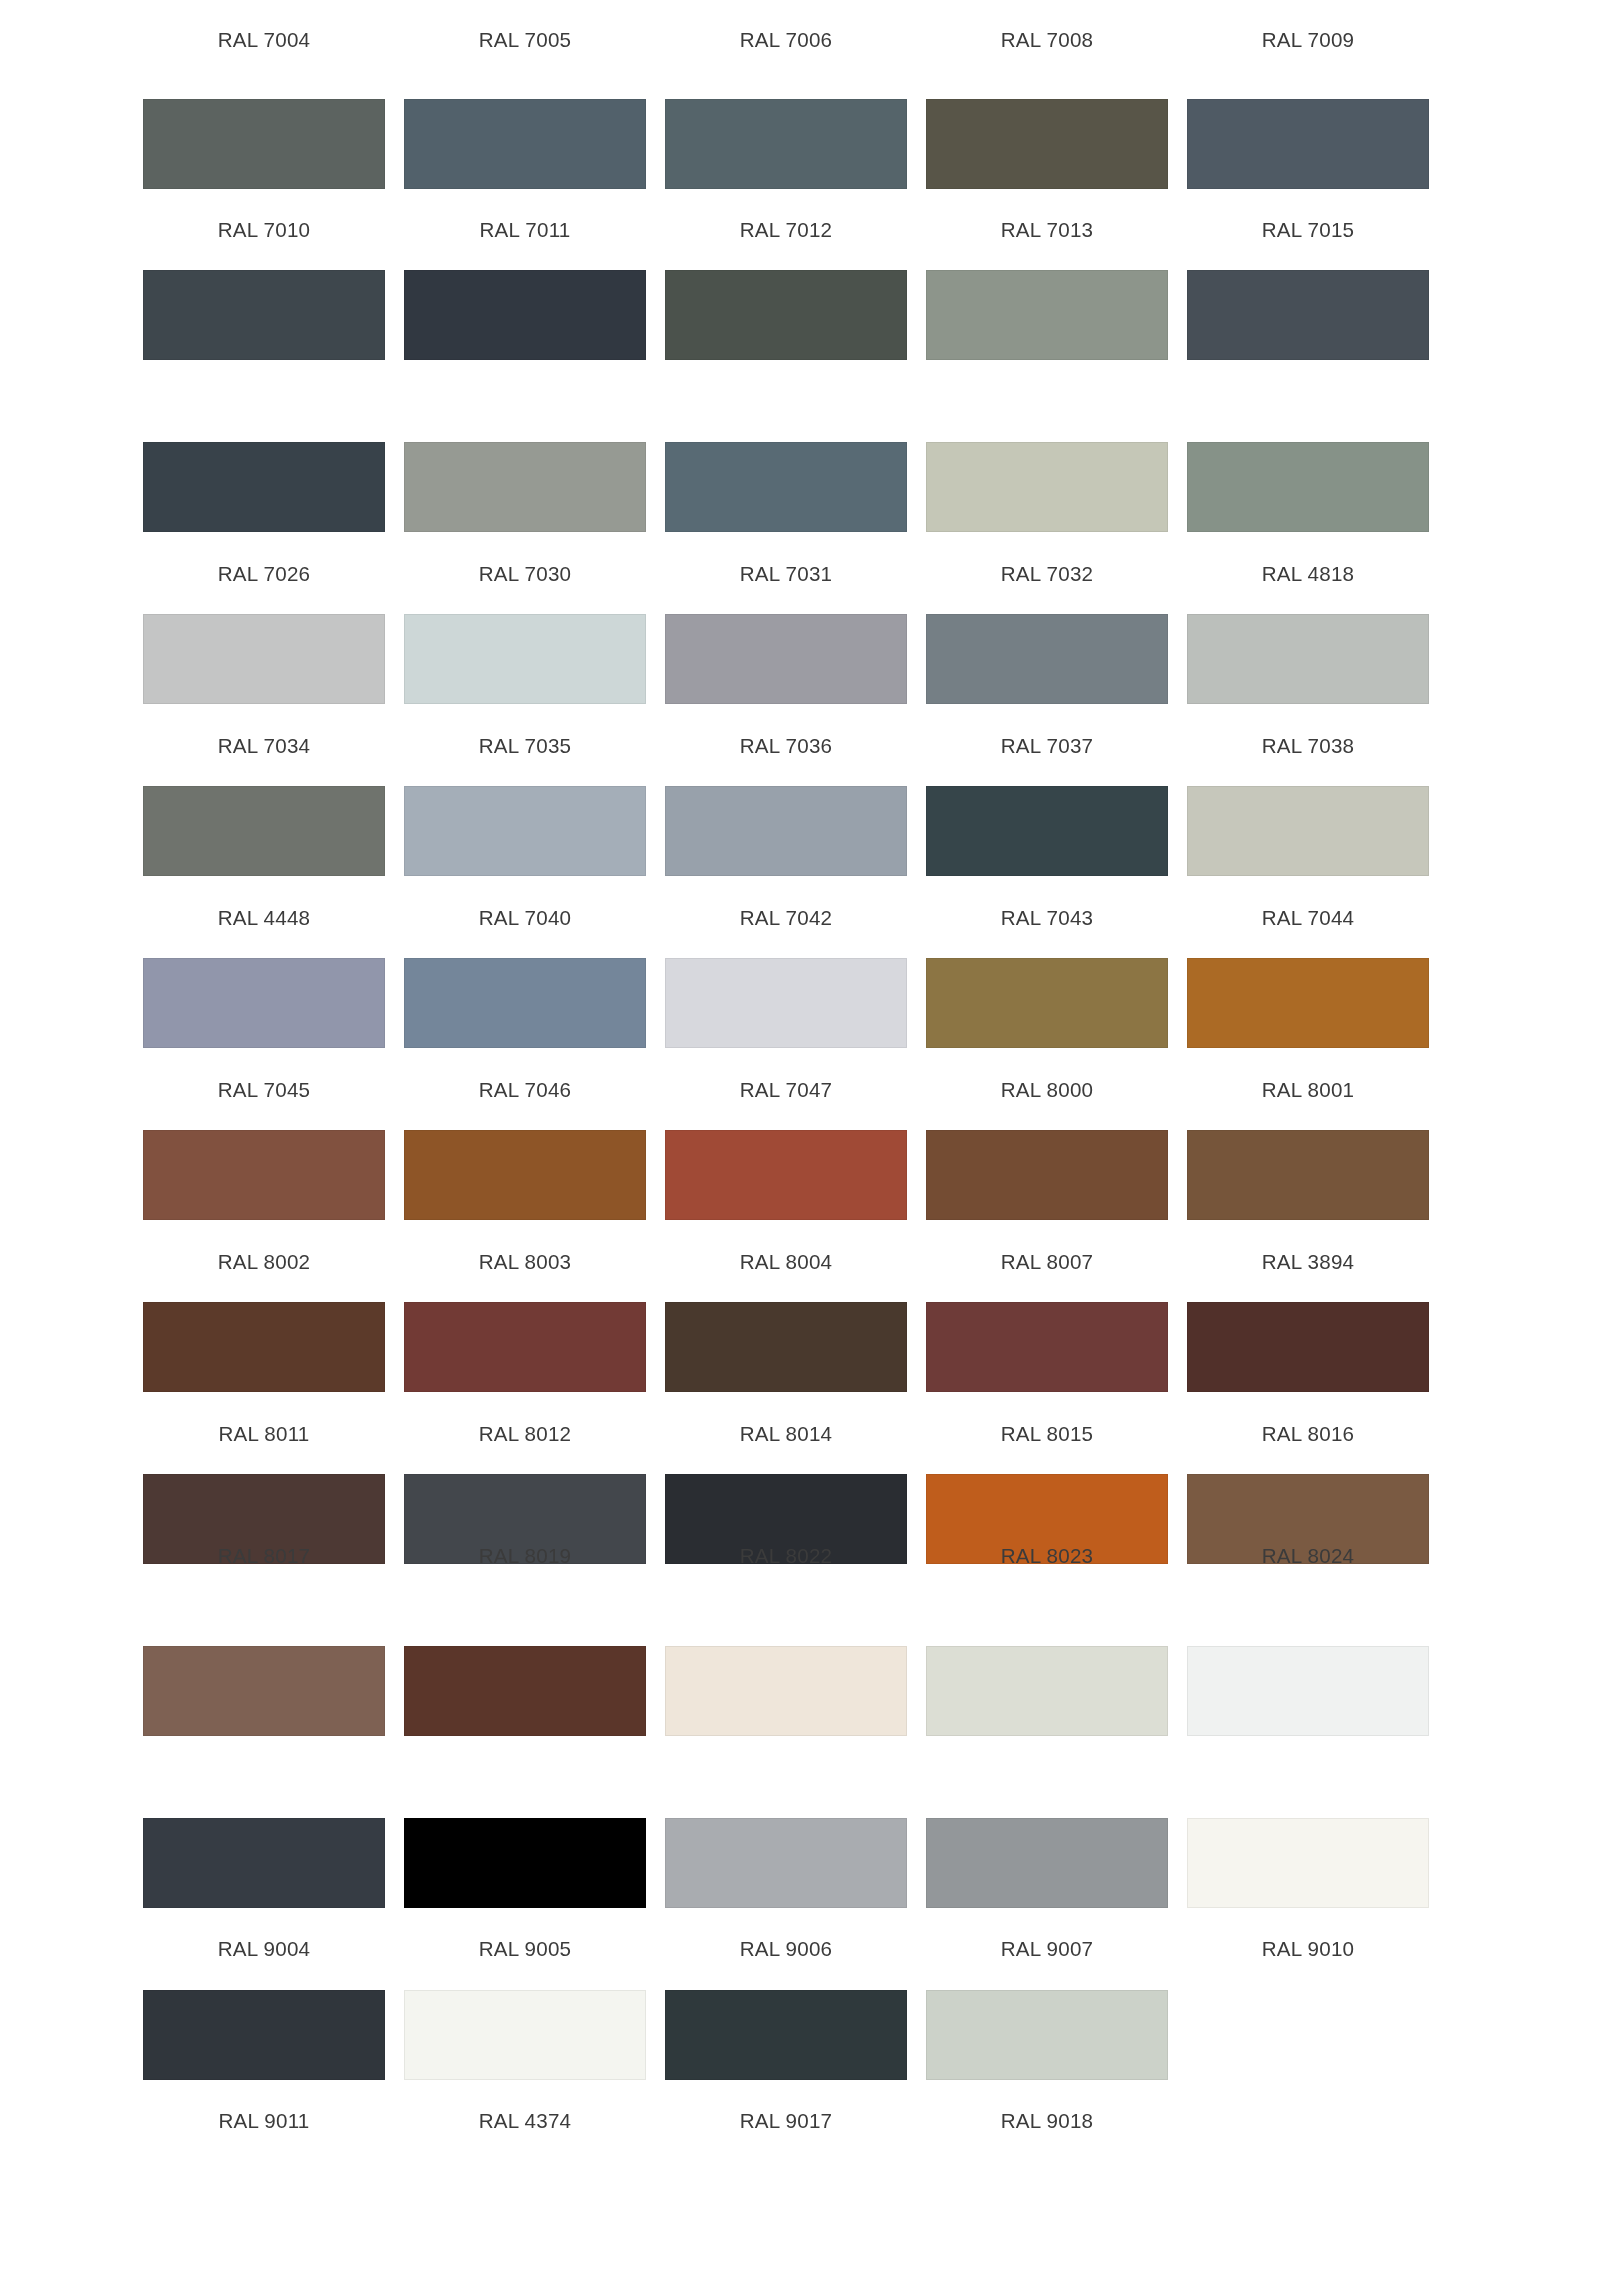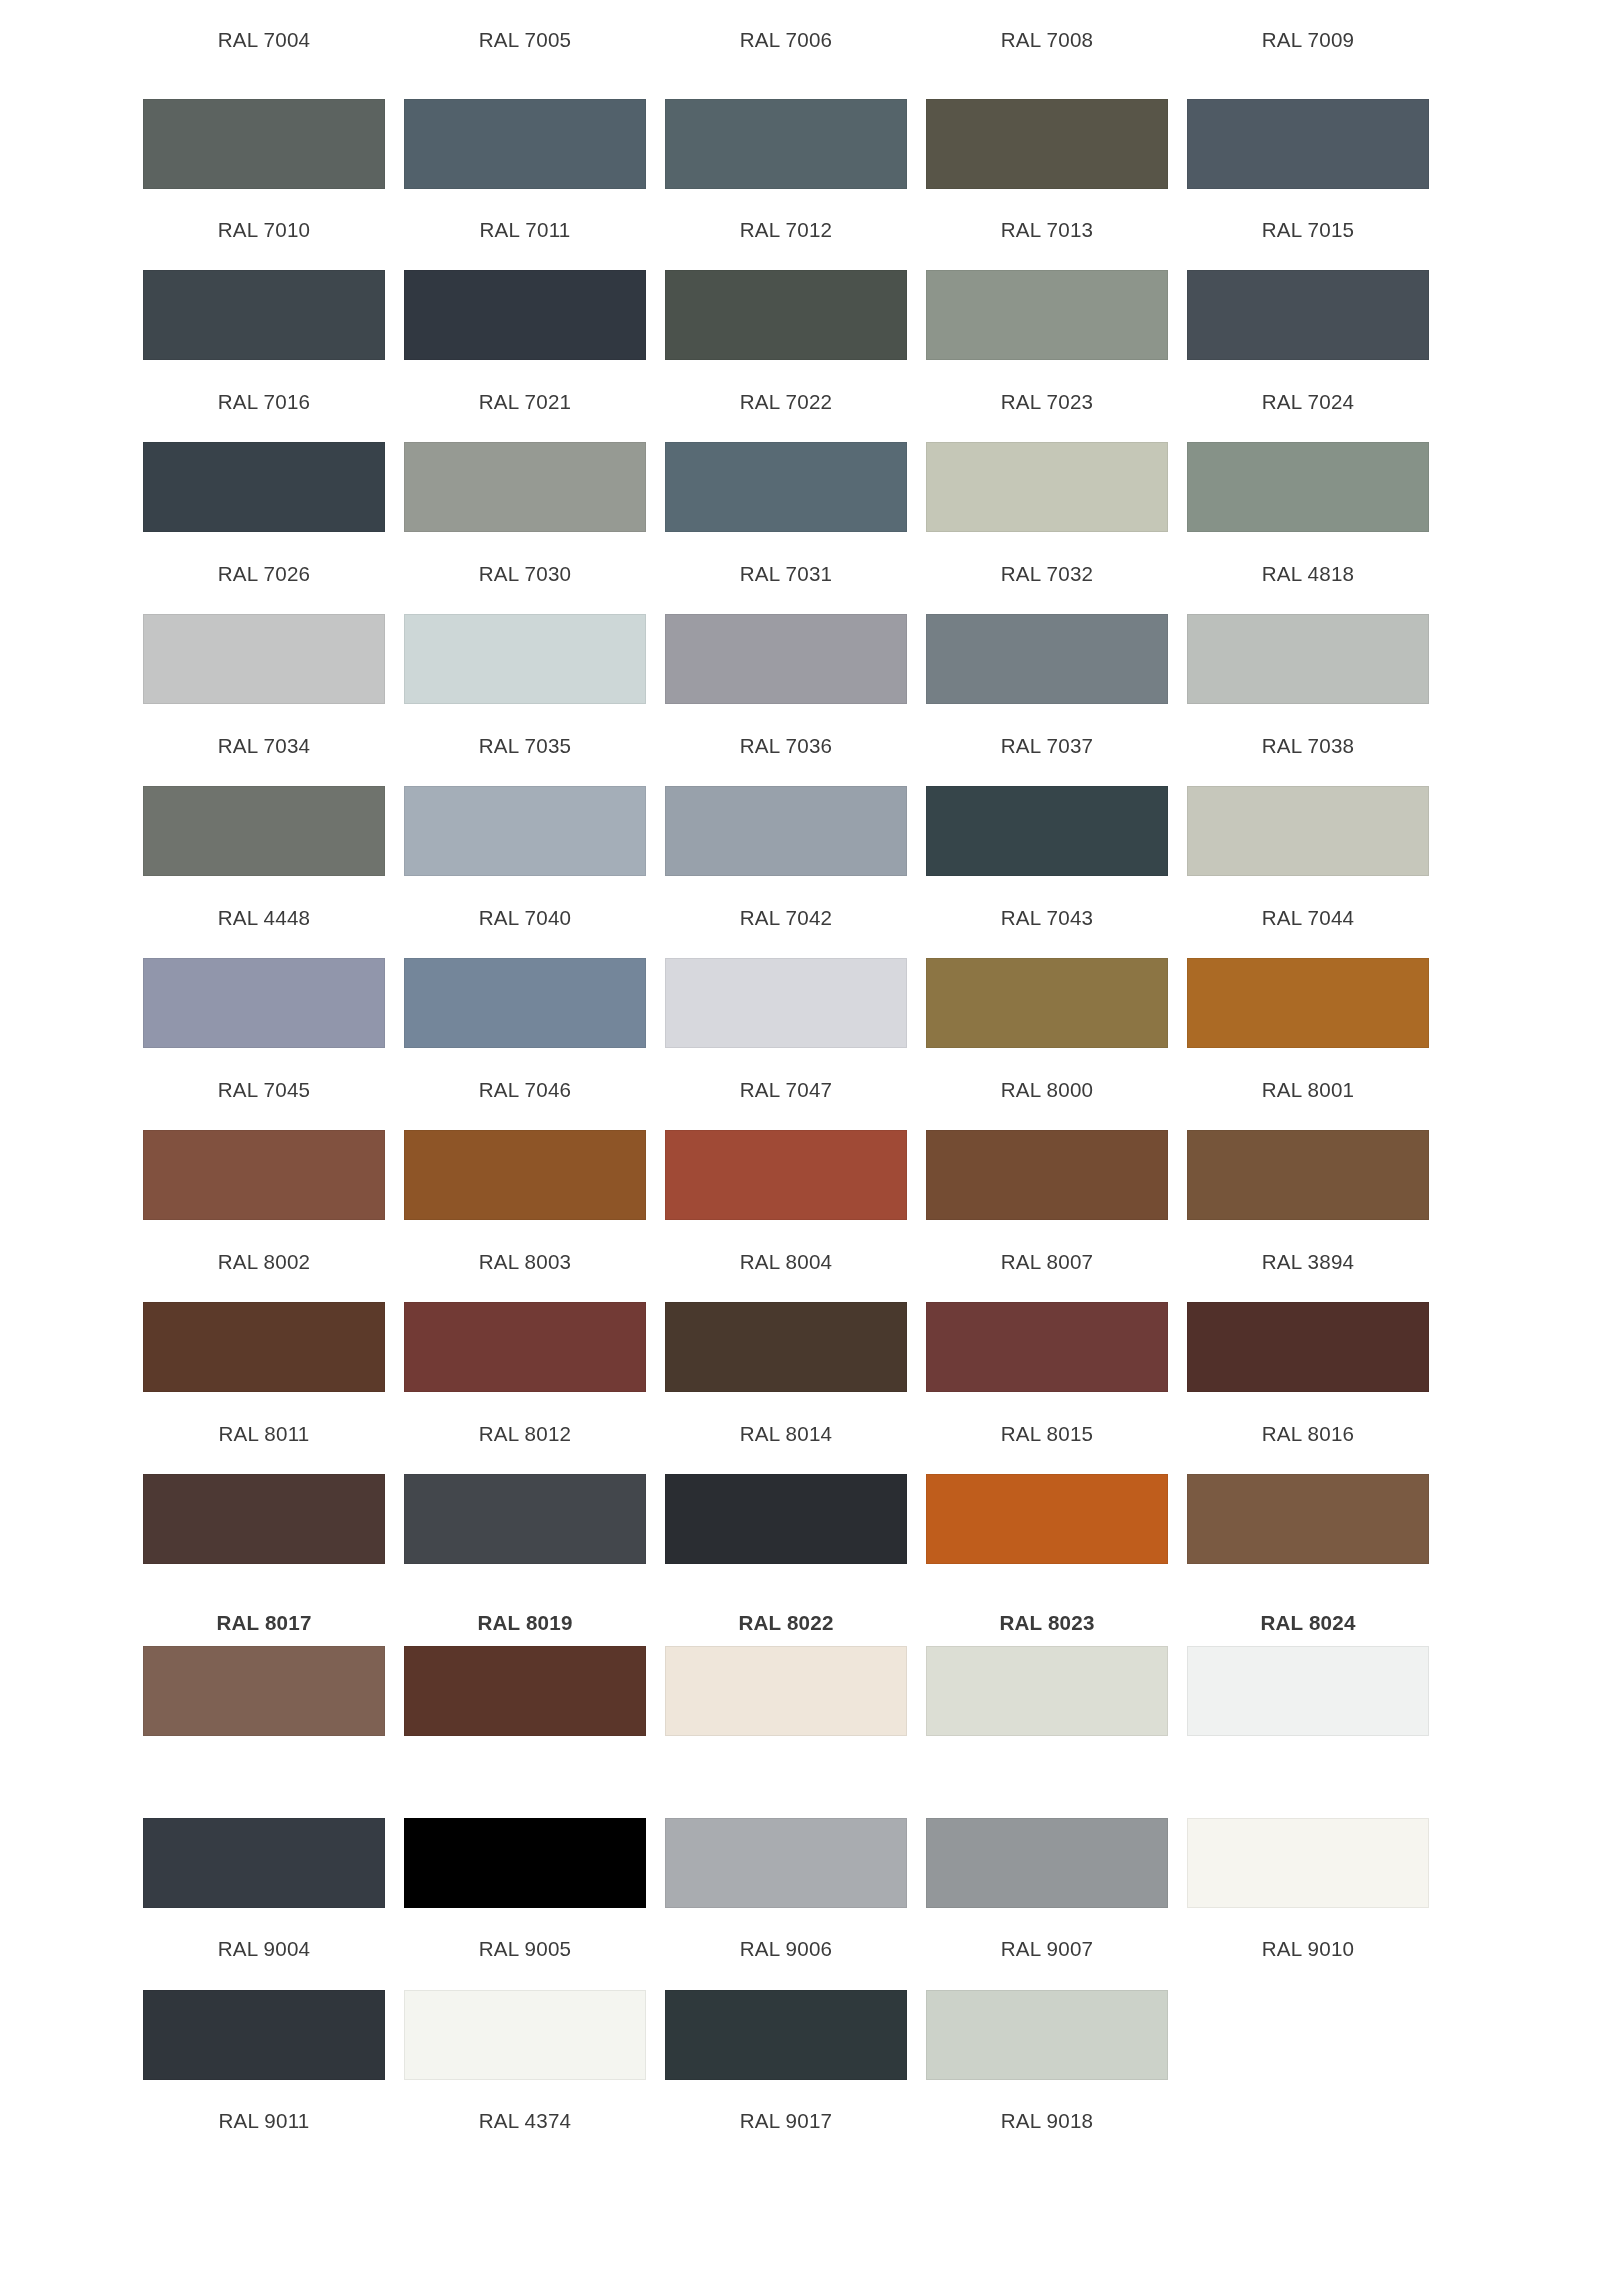--- a/index.html
+++ b/index.html
@@ -86,27 +86,20 @@
       <div class="cell-label">RAL 7013</div>
       <div class="cell-label">RAL 7015</div>
     </div>
     <div class="band swatches" style="top: 270px;">
       <div class="cell-swatch" title="RAL 7010" style="background: rgb(62, 71, 77);"></div>
       <div class="cell-swatch" title="RAL 7011" style="background: rgb(49, 56, 65);"></div>
       <div class="cell-swatch" title="RAL 7012" style="background: rgb(75, 82, 76);"></div>
       <div class="cell-swatch" title="RAL 7013" style="background: rgb(141, 149, 139);"></div>
       <div class="cell-swatch" title="RAL 7015" style="background: rgb(71, 79, 87);"></div>
     </div>
-    <div class="band labels" style="top: 387px;">
-      <div class="cell-label">RAL 7016</div>
-      <div class="cell-label">RAL 7021</div>
-      <div class="cell-label">RAL 7022</div>
-      <div class="cell-label">RAL 7023</div>
-      <div class="cell-label">RAL 7024</div>
-    </div>
     <div class="band swatches" style="top: 442px;">
       <div class="cell-swatch" title="RAL 7016" style="background: rgb(56, 66, 74);"></div>
       <div class="cell-swatch" title="RAL 7021" style="background: rgb(150, 154, 147);"></div>
       <div class="cell-swatch" title="RAL 7022" style="background: rgb(88, 106, 116);"></div>
       <div class="cell-swatch" title="RAL 7023" style="background: rgb(197, 199, 183);"></div>
       <div class="cell-swatch" title="RAL 7024" style="background: rgb(134, 146, 136);"></div>
     </div>
     <div class="band labels" style="top: 559px;">
       <div class="cell-label">RAL 7026</div>
       <div class="cell-label">RAL 7030</div>
@@ -184,21 +177,21 @@
       <div class="cell-label">RAL 8015</div>
       <div class="cell-label">RAL 8016</div>
     </div>
     <div class="band swatches" style="top: 1474px;">
       <div class="cell-swatch" title="RAL 8011" style="background: rgb(77, 57, 52);"></div>
       <div class="cell-swatch" title="RAL 8012" style="background: rgb(67, 71, 76);"></div>
       <div class="cell-swatch" title="RAL 8014" style="background: rgb(42, 45, 50);"></div>
       <div class="cell-swatch" title="RAL 8015" style="background: rgb(191, 93, 28);"></div>
       <div class="cell-swatch" title="RAL 8016" style="background: rgb(122, 90, 66);"></div>
     </div>
-    <div class="band labels" style="top: 1608px; font-weight: bold;">
+    <div class="band labels" style="top: 1541px;">
       <div class="cell-label">RAL 8017</div>
       <div class="cell-label">RAL 8019</div>
       <div class="cell-label">RAL 8022</div>
       <div class="cell-label">RAL 8023</div>
       <div class="cell-label">RAL 8024</div>
     </div>
     <div class="band swatches" style="top: 1646px;">
       <div class="cell-swatch" title="RAL 8017" style="background: rgb(126, 97, 83);"></div>
       <div class="cell-swatch" title="RAL 8019" style="background: rgb(91, 54, 42);"></div>
       <div class="cell-swatch" title="RAL 8022" style="background: rgb(239, 230, 218);"></div>

